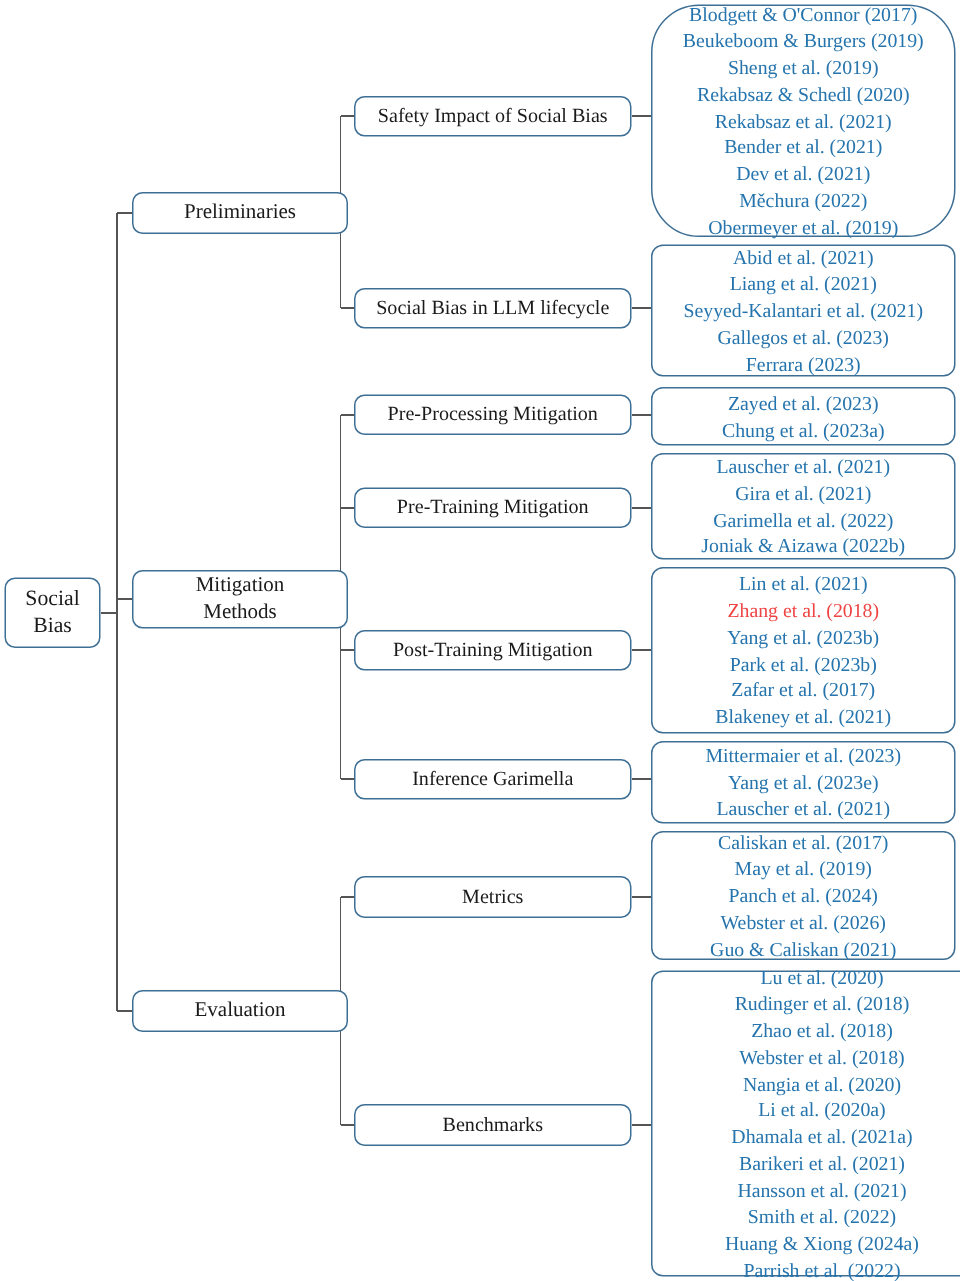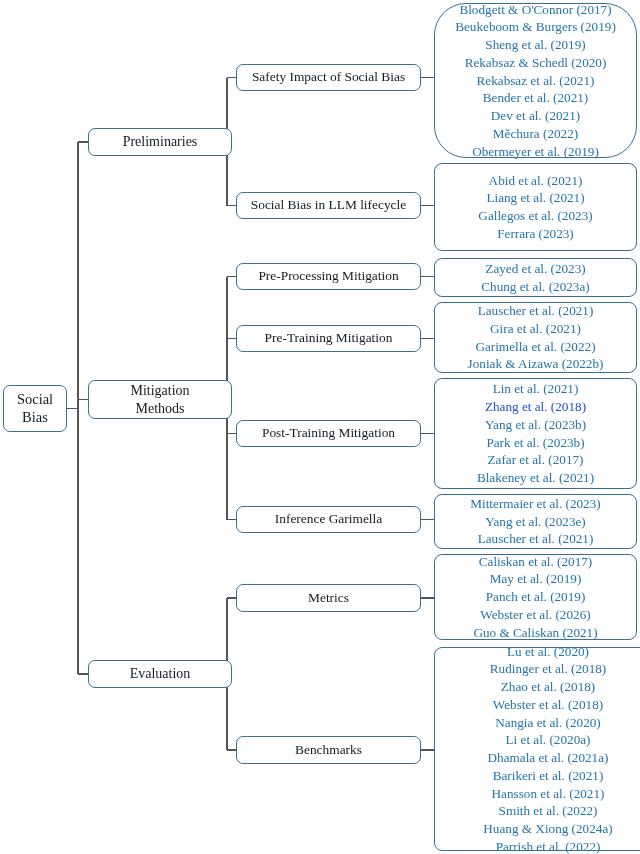--- a/index.html
+++ b/index.html
@@ -170,55 +170,56 @@
       <div class="cite" style="color: rgb(37, 116, 173);">Rekabsaz et al. (2021)</div>
       <div class="cite" style="color: rgb(37, 116, 173);">Bender et al. (2021)</div>
       <div class="cite" style="color: rgb(37, 116, 173);">Dev et al. (2021)</div>
       <div class="cite" style="color: rgb(37, 116, 173);">Měchura (2022)</div>
       <div class="cite" style="color: rgb(37, 116, 173);">Obermeyer et al. (2019)</div>
     </div>
 
   <div class="leafbox" style="left: 434px; top: 163px; width: 203px; height: 88px; border-color: rgb(61, 110, 148);">
       <div class="cite" style="color: rgb(37, 116, 173);">Abid et al. (2021)</div>
       <div class="cite" style="color: rgb(37, 116, 173);">Liang et al. (2021)</div>
+      <div class="cite" style="color: rgb(37, 116, 173);">Seyyed-Kalantari et al. (2021)</div>
       <div class="cite" style="color: rgb(37, 116, 173);">Gallegos et al. (2023)</div>
       <div class="cite" style="color: rgb(37, 116, 173);">Ferrara (2023)</div>
     </div>
 
   <div class="leafbox" style="left: 434px; top: 258px; width: 203px; height: 39px; border-color: rgb(61, 110, 148);">
       <div class="cite" style="color: rgb(37, 116, 173);">Zayed et al. (2023)</div>
       <div class="cite" style="color: rgb(37, 116, 173);">Chung et al. (2023a)</div>
     </div>
 
   <div class="leafbox" style="left: 434px; top: 302px; width: 203px; height: 71px; border-color: rgb(61, 110, 148);">
       <div class="cite" style="color: rgb(37, 116, 173);">Lauscher et al. (2021)</div>
       <div class="cite" style="color: rgb(37, 116, 173);">Gira et al. (2021)</div>
       <div class="cite" style="color: rgb(37, 116, 173);">Garimella et al. (2022)</div>
       <div class="cite" style="color: rgb(37, 116, 173);">Joniak &amp; Aizawa (2022b)</div>
     </div>
 
   <div class="leafbox" style="left: 434px; top: 378px; width: 203px; height: 111px; border-color: rgb(61, 110, 148);">
       <div class="cite" style="color: rgb(37, 116, 173);">Lin et al. (2021)</div>
-      <div class="cite" style="color: #1d4ed8;">Zhang et al. (2018)</div>
+      <div class="cite" style="color: #ef4444;">Zhang et al. (2018)</div>
       <div class="cite" style="color: rgb(37, 116, 173);">Yang et al. (2023b)</div>
       <div class="cite" style="color: rgb(37, 116, 173);">Park et al. (2023b)</div>
       <div class="cite" style="color: rgb(37, 116, 173);">Zafar et al. (2017)</div>
       <div class="cite" style="color: rgb(37, 116, 173);">Blakeney et al. (2021)</div>
     </div>
 
   <div class="leafbox" style="left: 434px; top: 494px; width: 203px; height: 55px; border-color: rgb(61, 110, 148);">
       <div class="cite" style="color: rgb(37, 116, 173);">Mittermaier et al. (2023)</div>
       <div class="cite" style="color: rgb(37, 116, 173);">Yang et al. (2023e)</div>
       <div class="cite" style="color: rgb(37, 116, 173);">Lauscher et al. (2021)</div>
     </div>
 
   <div class="leafbox" style="left: 434px; top: 554px; width: 203px; height: 86px; border-color: rgb(61, 110, 148);">
       <div class="cite" style="color: rgb(37, 116, 173);">Caliskan et al. (2017)</div>
       <div class="cite" style="color: rgb(37, 116, 173);">May et al. (2019)</div>
-      <div class="cite" style="color: rgb(37, 116, 173);">Panch et al. (2019)</div>
+      <div class="cite" style="color: rgb(37, 116, 173);">Panch et al. (2024)</div>
       <div class="cite" style="color: rgb(37, 116, 173);">Webster et al. (2026)</div>
       <div class="cite" style="color: rgb(37, 116, 173);">Guo &amp; Caliskan (2021)</div>
     </div>
 
   <div class="leafbox" style="left: 434px; top: 647px; width: 228px; height: 204px; border-color: rgb(61, 110, 148);">
       <div class="cite" style="color: rgb(37, 116, 173);">Lu et al. (2020)</div>
       <div class="cite" style="color: rgb(37, 116, 173);">Rudinger et al. (2018)</div>
       <div class="cite" style="color: rgb(37, 116, 173);">Zhao et al. (2018)</div>
       <div class="cite" style="color: rgb(37, 116, 173);">Webster et al. (2018)</div>
       <div class="cite" style="color: rgb(37, 116, 173);">Nangia et al. (2020)</div>

